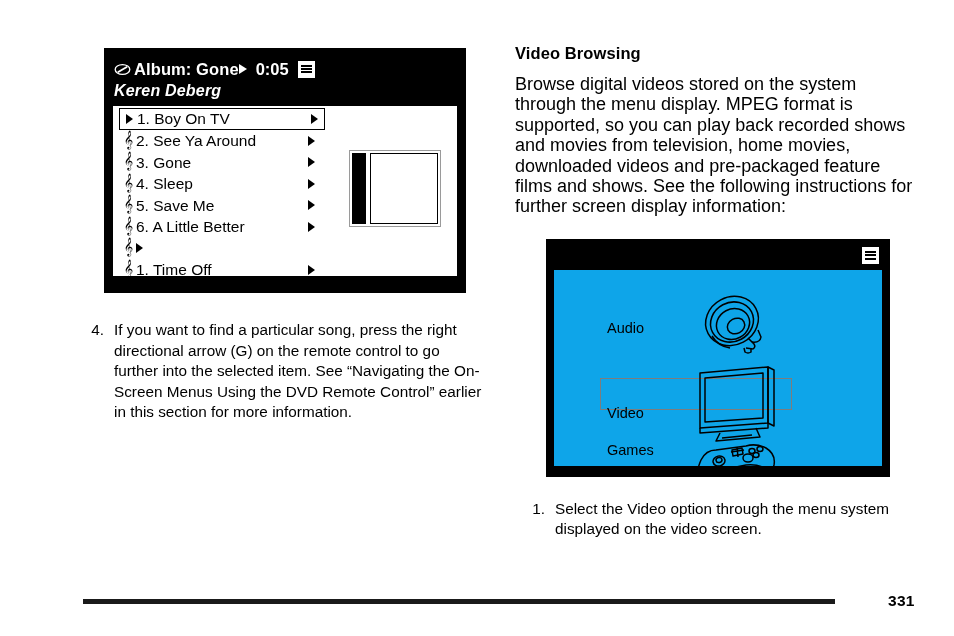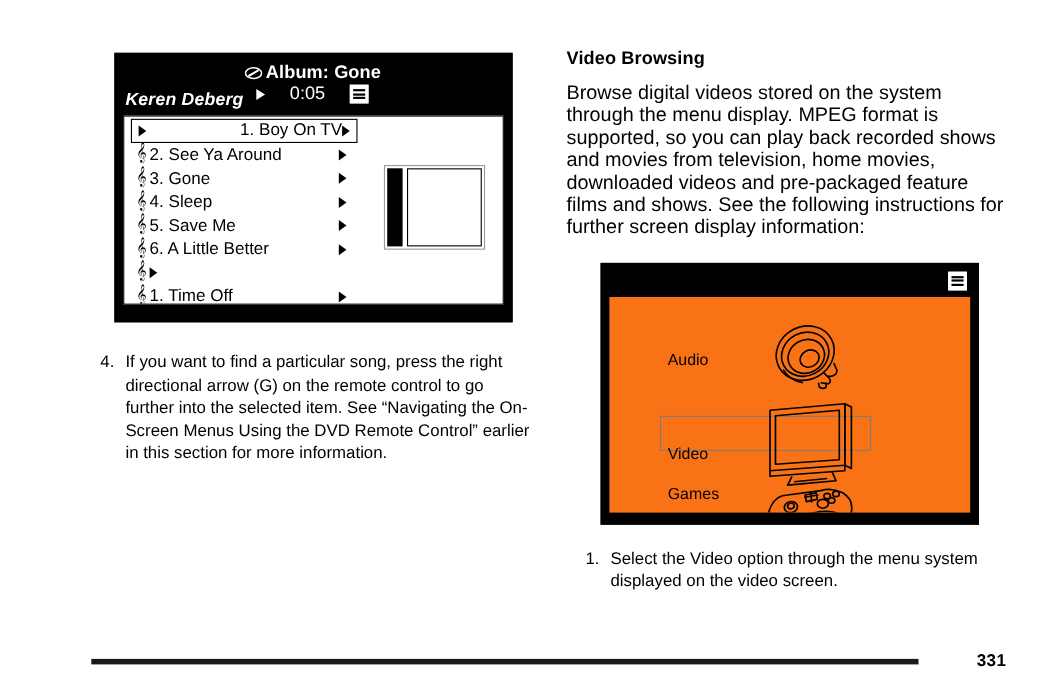--- a/index.html
+++ b/index.html
@@ -32,37 +32,36 @@
   }
   .album-header {
     color: #ffffff;
     padding: 2px 4px 0 2px;
     height: 50px;
   }
   .album-titlerow {
     display: flex;
     align-items: center;
     height: 24px;
-    flex-direction: column;
   }
   .album-title-left {
     display: flex;
     align-items: center;
     gap: 3px;
     font-size: 16.5px;
     font-weight: bold;
     letter-spacing: 0.1px;
   }
   .disc-icon { width: 17px; height: 13px; display: block; flex: none; }
   .album-title-right {
     display: flex;
     align-items: center;
-    gap: 22px;
+    gap: 9px;
     font-size: 16.5px;
-    font-weight: normal;
+    font-weight: bold;
   }
   .play-tri {
     width: 0; height: 0;
     border-left: 8px solid #ffffff;
     border-top: 5.5px solid transparent;
     border-bottom: 5.5px solid transparent;
   }
   .menu-glyph {
     width: 17px; height: 17px;
     background: #ffffff;
@@ -99,21 +98,20 @@
     width: 208px;
     font-size: 15px;
     line-height: 1;
   }
   .track-row.selected {
     border: 1.5px solid #000000;
     height: 22px;
     width: 206px;
     margin-left: 6px;
     padding-left: 2px;
-    text-align: right;
   }
   .track-mark {
     width: 15px;
     flex: none;
     display: flex;
     align-items: center;
     justify-content: center;
     font-size: 15px;
     line-height: 1;
   }
@@ -195,21 +193,21 @@
     position: relative;
     background: #000000;
   }
   .video-topbar .menu-glyph {
     position: absolute;
     right: 3px;
     top: 0px;
   }
   .video-canvas {
     position: relative;
-    background: #f97316;
+    background: #0ea5e9;
     height: 196px;
     margin-top: 3px;
     overflow: hidden;
   }
 
   .vm-label {
     position: absolute;
     font-size: 14.5px;
     color: #000000;
     white-space: nowrap;

